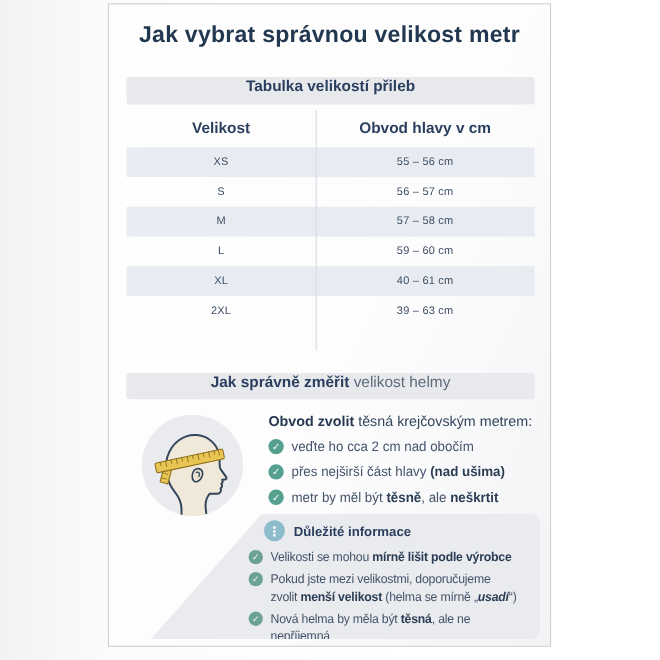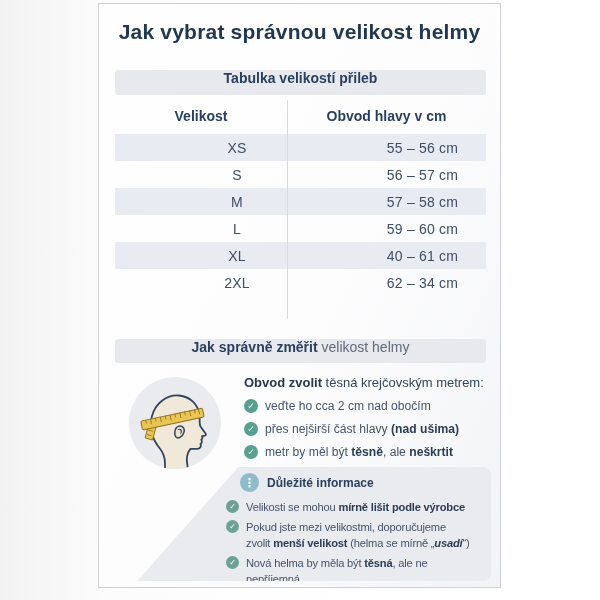--- a/index.html
+++ b/index.html
@@ -28,21 +28,21 @@
   #bar-table{top:66px;font-weight:700;}
   #bar-measure{top:335px;height:24px;}
   .size-table{position:absolute;left:16px;top:93px;width:371px;}
   .thead{display:flex;height:37px;align-items:center;}
   .th{font-size:14px;font-weight:700;color:#2a3f5e;text-align:center;}
   .col1{width:172px;}
   .col2{flex:1;}
   .col-divider{position:absolute;left:172px;top:3px;width:1px;height:219px;background:#d7dbe1;}
   .trow{display:flex;height:27px;align-items:center;}
   .trow.stripe{background:#e8ecf2;}
-  .td{font-size:14px;color:#3e4e63;text-align:center;letter-spacing:.2px;padding-left:36px;}
+  .td{font-size:10px;color:#3e4e63;text-align:center;letter-spacing:.2px;}
   .head-wrap{position:absolute;left:30px;top:373px;width:92px;height:92px;}
   .measure-block{position:absolute;left:145px;top:371px;width:250px;}
   .intro{margin:0 0 8px 0;font-size:13px;color:#33455c;}
   .intro b{color:#26384f;}
   ul.checklist{list-style:none;margin:0;padding:0;display:flex;flex-direction:column;}
   #measure-list li{margin-bottom:7px;}
   li.check-item{display:flex;align-items:flex-start;gap:7px;}
   .check{
     width:14px;height:14px;border-radius:50%;background:#56a08f;color:#fff;
     font-size:9px;font-weight:700;display:inline-flex;align-items:center;
@@ -69,21 +69,21 @@
   #important-list li{margin-bottom:4px;}
   #important-list .itext{font-size:11.5px;letter-spacing:-.2px;white-space:pre-line;}
   #important-list .check{width:13px;height:13px;font-size:8px;background:#6ba294;}
 </style>
 </head>
 <body>
 
 <div class="viewport">
   <div class="page">
 
-    <h1 class="page-title">Jak vybrat správnou velikost helmy</h1>
+    <h1 class="page-title">Jak vybrat správnou velikost metr</h1>
 
     <div class="bar" id="bar-table">
       <span>Tabulka velikostí přileb</span>
     </div>
 
     <div class="size-table">
       <div class="thead">
         <div class="th col1">Velikost</div>
         <div class="th col2">Obvod hlavy v cm</div>
       </div>
@@ -103,21 +103,21 @@
           <div class="trow">
             <div class="td col1">L</div>
             <div class="td col2">59 – 60 cm</div>
           </div>
           <div class="trow stripe">
             <div class="td col1">XL</div>
             <div class="td col2">40 – 61 cm</div>
           </div>
           <div class="trow">
             <div class="td col1">2XL</div>
-            <div class="td col2">62 – 34 cm</div>
+            <div class="td col2">39 – 63 cm</div>
           </div>
         </div>
       <div class="col-divider"></div>
     </div>
 
     <div class="bar" id="bar-measure">
       <span class="bold">Jak správně změřit</span>
         <span class="rest"> velikost helmy</span>
     </div>
 

